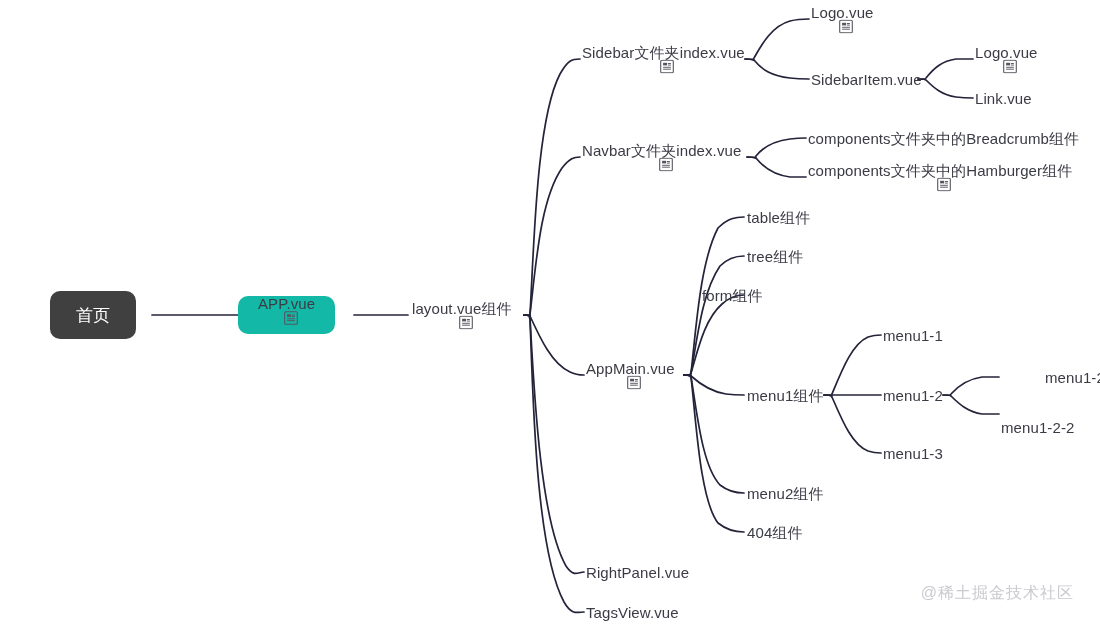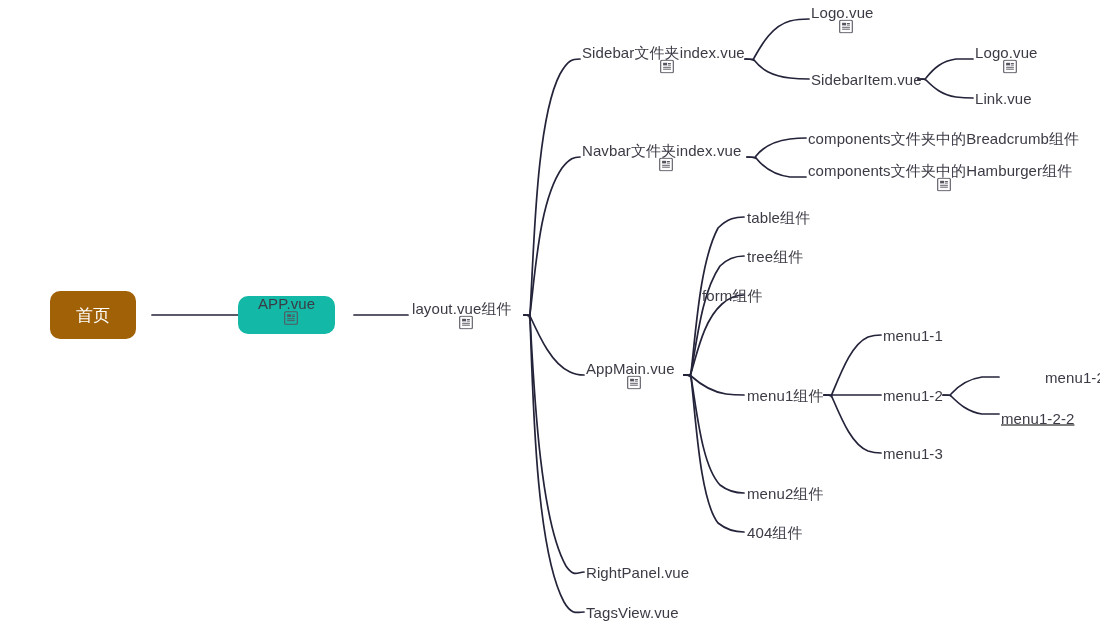--- a/index.html
+++ b/index.html
@@ -43,21 +43,21 @@
     box-sizing: border-box;
     flex-direction: column;
   }
   .node-label {
     font-size: 15px;
     color: #3b3b45;
     letter-spacing: 0.1px;
     line-height: 1;
   }
   .node.root {
-    background: #a16207;
+    background: #404040;
     border-radius: 10px;
     padding: 0 26px;
     height: 48px;
     justify-content: center;
   }
   .node.root .node-label {
     color: #ffffff;
     font-size: 17px;
   }
   .node.boxed {
@@ -248,32 +248,33 @@
       </div>
       <div class="node plain" style="left: 883px; top: 335px;">
         <span class="node-label">menu1-1</span>
       </div>
       <div class="node plain" style="left: 883px; top: 395px;">
         <span class="node-label">menu1-2</span>
       </div>
       <div class="node plain" style="left: 1001px; top: 377px; margin-left: 44px;">
         <span class="node-label">menu1-2-1</span>
       </div>
-      <div class="node plain" style="left: 1001px; top: 418px; text-decoration: underline;">
+      <div class="node plain" style="left: 1001px; top: 427px;">
         <span class="node-label">menu1-2-2</span>
       </div>
       <div class="node plain" style="left: 883px; top: 453px;">
         <span class="node-label">menu1-3</span>
       </div>
       <div class="node plain" style="left: 747px; top: 493px;">
         <span class="node-label">menu2组件</span>
       </div>
       <div class="node plain" style="left: 747px; top: 532px;">
         <span class="node-label">404组件</span>
       </div>
       <div class="node plain" style="left: 586px; top: 572px;">
         <span class="node-label">RightPanel.vue</span>
       </div>
       <div class="node plain" style="left: 586px; top: 612px;">
         <span class="node-label">TagsView.vue</span>
       </div>
     </div>
+  <div class="watermark">@稀土掘金技术社区</div>
 </div>
 
 </body></html>

